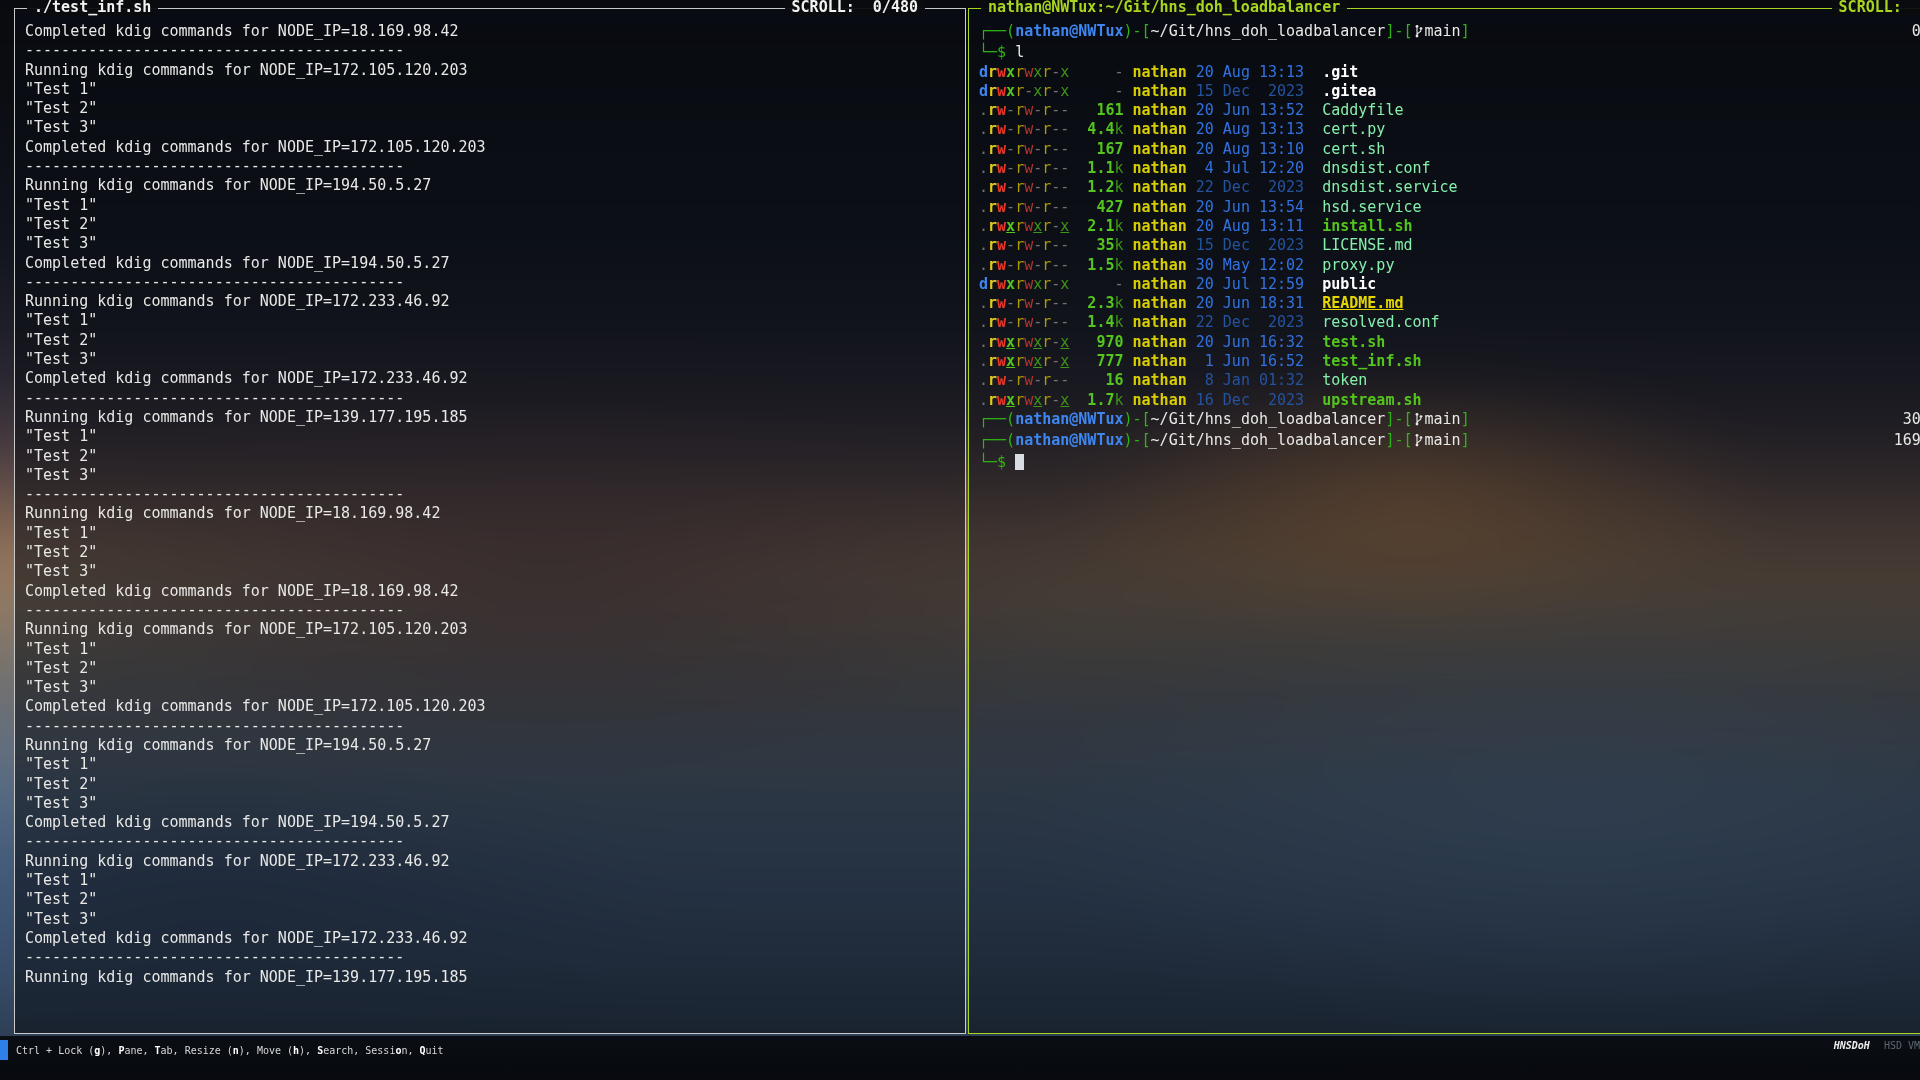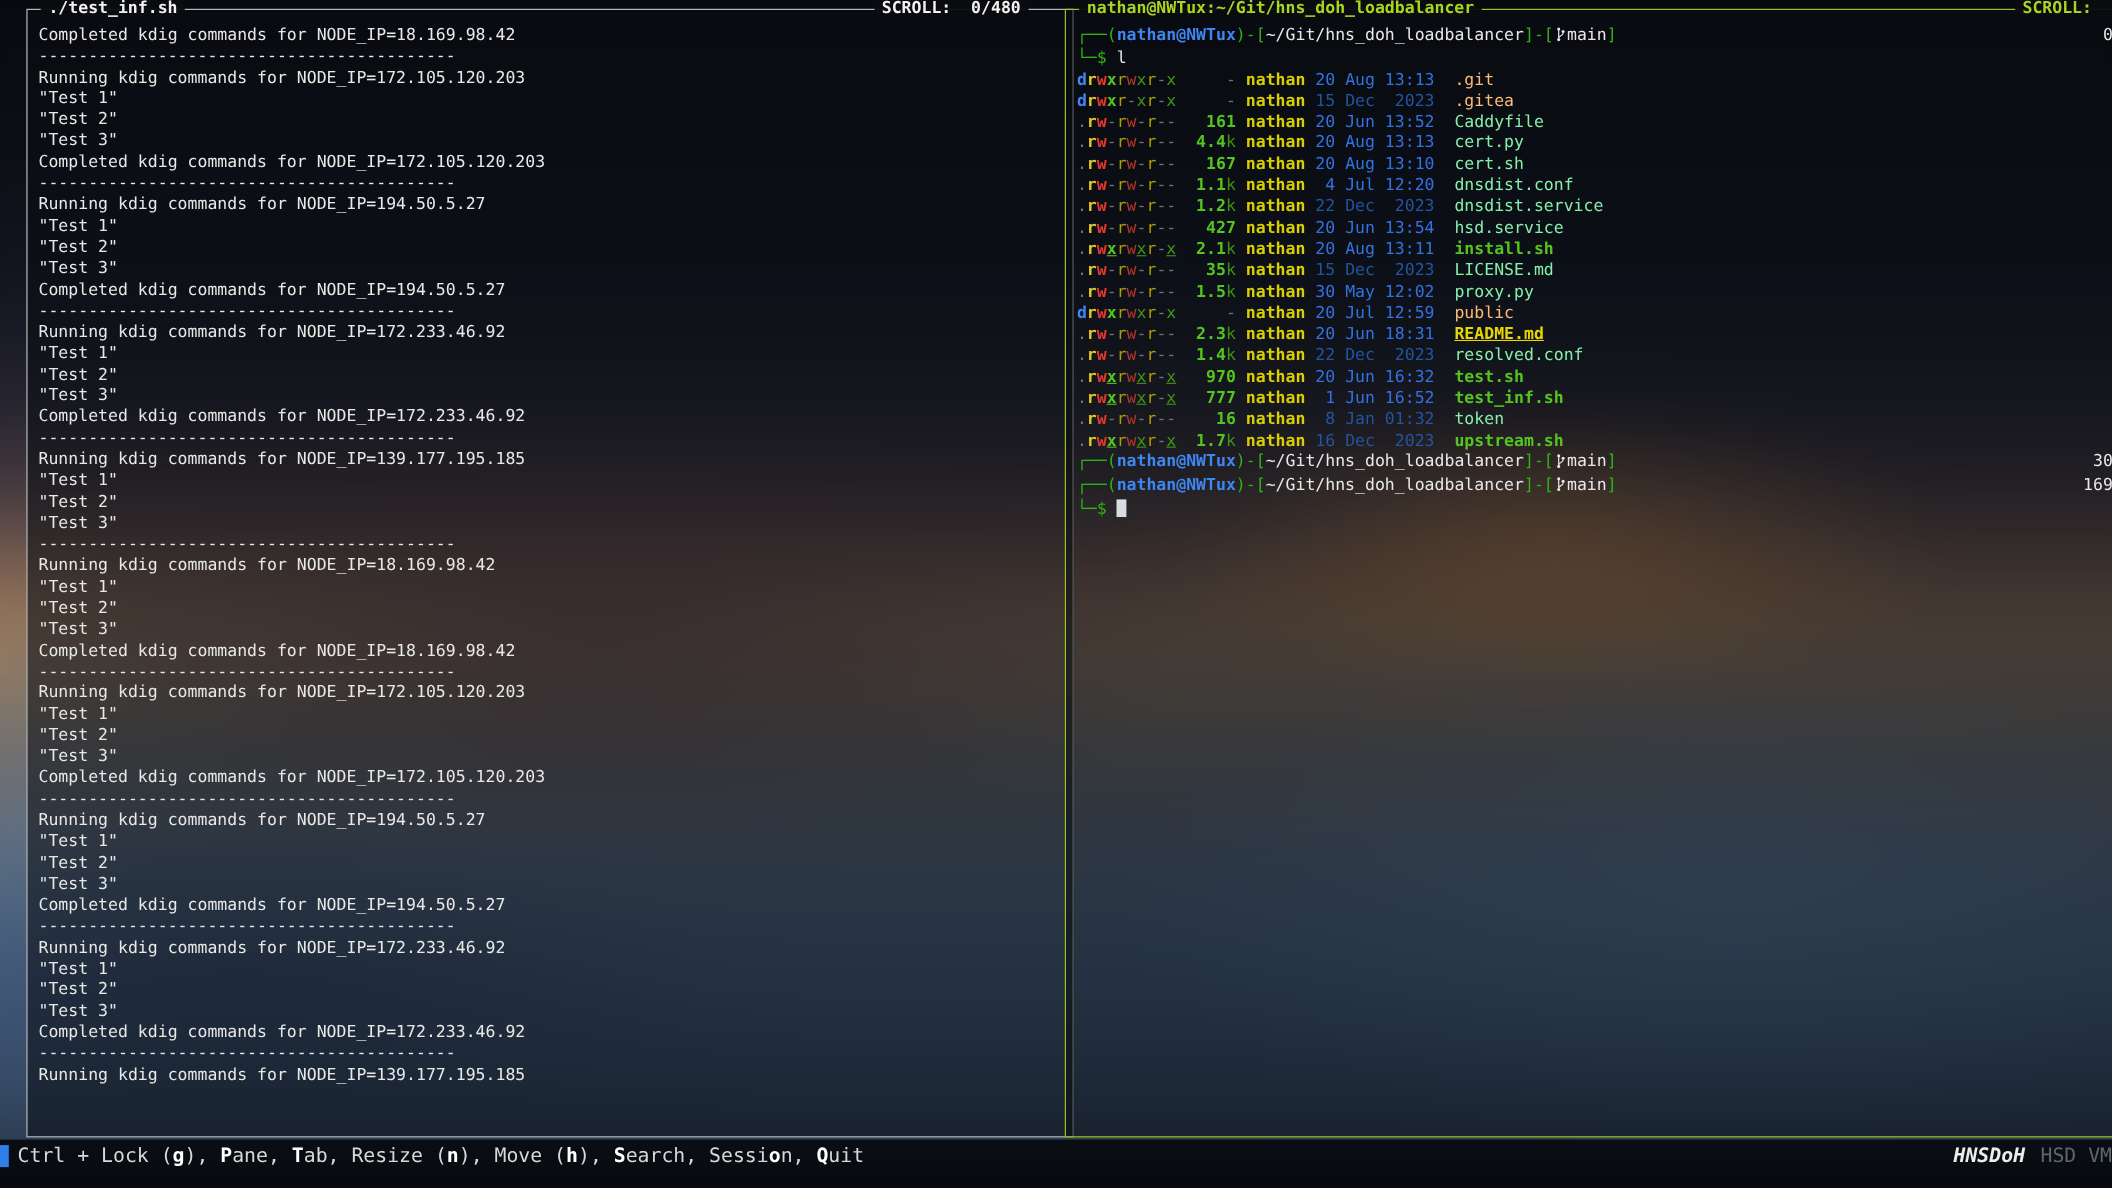--- a/index.html
+++ b/index.html
@@ -9,21 +9,21 @@
     background:
       radial-gradient(ellipse 520px 190px at 72% 47%, rgba(228,156,84,.60), transparent 70%),
       radial-gradient(ellipse 760px 270px at 30% 53%, rgba(96,64,74,.55), transparent 72%),
       radial-gradient(ellipse 820px 320px at 80% 73%, rgba(112,152,192,.38), transparent 70%),
       radial-gradient(ellipse 640px 220px at 14% 80%, rgba(42,62,94,.5), transparent 72%),
       linear-gradient(180deg,#07080c 0%,#0b0d13 14%,#12151f 27%,#262430 36%,#4a3d41 43%,
         #7a5f51 48%,#97785d 52%,#8d7a66 56%,#6f6f70 62%,#5a6e85 70%,#496282 78%,
         #3a4f6b 86%,#283749 93%,#141c26 98%,#0d1119 100%);}
   
   .pane{position:absolute;top:8px;height:1026px;background:rgba(9,12,17,.56);box-sizing:border-box;z-index:2;}
-  .pane-left{left:24px;width:952px;border:1px solid #c9c9c9;}
+  .pane-left{left:14px;width:952px;border:1px solid #c9c9c9;}
   .pane-right{left:968px;width:1036px;border:1px solid #a8d620;}
   .pane-title{position:absolute;top:-11px;left:12px;padding:0 7px;font-size:15px;font-weight:bold;
     background:rgba(10,12,16,.95);white-space:pre;}
   .pane-title.white{color:#f2f2f0;}
   .pane-title.green{color:#a8d620;}
   .pane-scroll{position:absolute;top:-11px;right:40px;padding:0 7px;font-size:15px;font-weight:bold;
     background:rgba(10,12,16,.95);white-space:pre;}
   .pane-scroll.white{color:#f2f2f0;}
   .pane-scroll.green{color:#a8d620;}
   .pane-body{position:absolute;inset:0;padding:13px 10px 0 10px;overflow:hidden;}
@@ -38,33 +38,33 @@
   .dated{color:#24539f;}
   .yelb{color:#e0c81e;}
   .yeld{color:#ad9b00;}
   .redb{color:#e8392a;}
   .redd{color:#b5362b;}
   .grnb{color:#54c41e;}
   .grnd{color:#3f9415;}
   .gry{color:#737373;}
   .usr{color:#d8ce00;font-weight:bold;}
   .wht{color:#e8e8e6;}
-  .nm-dir{color:#fdba74;font-weight:normal;}
+  .nm-dir{color:#ffffff;font-weight:bold;}
   .nm-exec{color:#54c41e;font-weight:bold;}
   .nm-readme{color:#e5d500;font-weight:bold;text-decoration:underline;}
   .nm-file{color:#86efac;}
   .ok{color:#39c239;}
   .fail{color:#e03030;}
   .hdr span{color:#f0f0ee;text-decoration:underline;}
   .cursor{display:inline-block;width:9px;height:16px;background:#d9dde3;vertical-align:-3px;}
   .branch-ico{display:inline-block;vertical-align:-2px;margin:0 1px 0 1px;}
   
   .statusbar{position:absolute;left:0;right:0;bottom:0;height:44px;z-index:3;
     background:linear-gradient(180deg,rgba(8,11,16,.94) 0%,rgba(6,8,12,.97) 100%);
-    display:flex;align-items:flex-start;padding-top:4px;box-sizing:border-box;font-size:18px;gap:24px;}
+    display:flex;align-items:flex-start;padding-top:4px;box-sizing:border-box;font-size:10px;gap:24px;}
   .sb-left{flex:1;display:flex;align-items:center;white-space:pre;color:#d8d8d8;}
   .sb-indicator{width:8px;height:20px;background:#2f7fe8;margin:0 8px 0 0;}
   .sb-left .hb{color:#ffffff;font-weight:bold;}
   .sb-center{flex:none;display:flex;gap:14px;align-items:center;white-space:pre;}
   .sb-session{color:#ececec;font-weight:bold;font-style:italic;}
   .sb-mode{color:#5d6670;}
   .sb-right{flex:1;display:flex;justify-content:flex-end;gap:20px;align-items:center;
     white-space:pre;padding-right:10px;}
   .sb-music{color:#76828e;}
   .sb-clock{color:#c4d2e2;font-weight:bold;}

